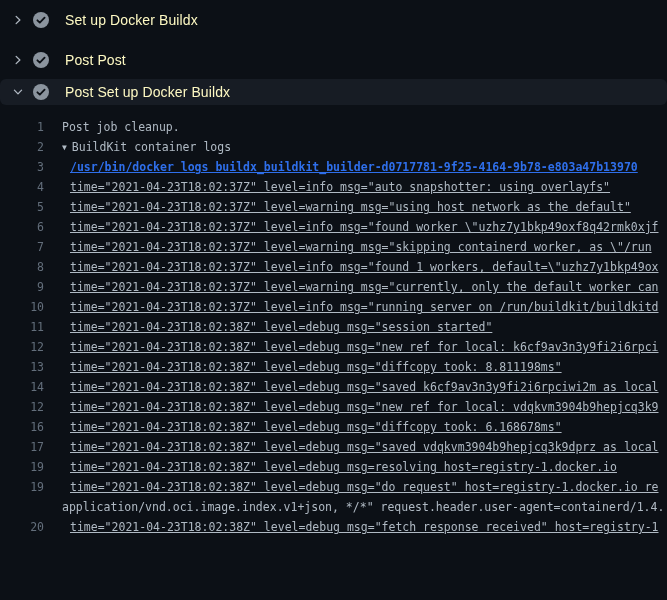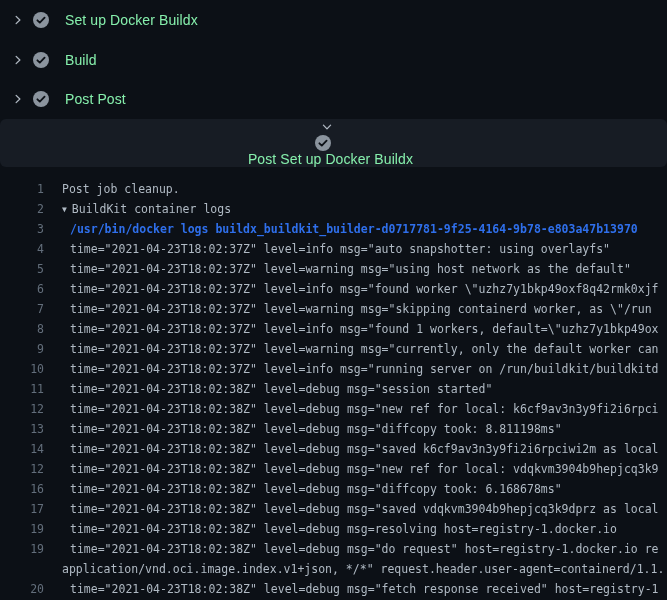--- a/index.html
+++ b/index.html
@@ -9,44 +9,44 @@
     font-family:"Liberation Sans", sans-serif;
     -webkit-font-smoothing:antialiased;
   }
   
   .steps { }
   .step {
     height:39.7px; display:flex; align-items:center;
     padding:0 16px 0 10px; box-sizing:border-box; cursor:pointer;
   }
   .step.expanded {
-    height:48px; background:#171c24; border-radius:6px;flex-direction:column;
+    height:26px; background:#171c24; border-radius:6px;
   }
   .chev {
     width:16px; height:16px; flex:0 0 16px;
     display:flex; align-items:center; justify-content:center;
     margin-right:7px;
   }
   .check { flex:0 0 16px; width:16px; height:16px; margin-right:16px; display:flex; }
   .step-label {
-    color:#86efac; font-size:14px; font-weight:500; letter-spacing:.1px;
+    color:#fef9c3; font-size:14px; font-weight:500; letter-spacing:.1px;
   }
   
   .log {
     font-family:"DejaVu Sans Mono", monospace;
     font-size:11.5px; line-height:20px;
     color:#b0bac4; padding-top:12px;
   }
   .log-row { display:flex; white-space:pre; height:20px; overflow:hidden; }
   .ln {
     flex:0 0 44px; width:44px; text-align:right;
     color:#636e7b; margin-right:18px; user-select:none; cursor:pointer;
   }
   .lt { flex:1 1 auto; overflow:hidden; }
-  .k-command, .k-output { padding-left:8px; }
+  .k-command, .k-output { padding-left:8px;text-decoration:underline; }
   .k-command { color:#2f6feb; font-weight:600; }
   .toggle-icon {
     display:inline-block; font-size:8px; transform:translateY(-1px);
     margin-right:5px; color:#b0bac4; cursor:pointer;
   }
 </style>
 </head>
 <body>
 
 <div>
@@ -57,34 +57,20 @@
      <path d="M5.5 3.2 L10.5 8 L5.5 12.8" fill="none" stroke="#b0b8c2" stroke-width="1.7" stroke-linecap="round" stroke-linejoin="round"></path>
    </svg>
         </span>
         <span class="check">
           <svg width="16" height="16" viewBox="0 0 16 16">
      <circle cx="8" cy="8" r="8" fill="#8b949e"></circle>
      <path d="M4.4 8.3 L6.8 10.6 L11.6 5.6" fill="none" stroke="#0c1016" stroke-width="1.8" stroke-linecap="round" stroke-linejoin="round"></path>
    </svg>
         </span>
         <span class="step-label">Set up Docker Buildx</span>
-      </div>
-      <div class="step">
-        <span class="chev">
-          <svg width="12" height="12" viewBox="0 0 16 16" style="">
-     <path d="M5.5 3.2 L10.5 8 L5.5 12.8" fill="none" stroke="#b0b8c2" stroke-width="1.7" stroke-linecap="round" stroke-linejoin="round"></path>
-   </svg>
-        </span>
-        <span class="check">
-          <svg width="16" height="16" viewBox="0 0 16 16">
-     <circle cx="8" cy="8" r="8" fill="#8b949e"></circle>
-     <path d="M4.4 8.3 L6.8 10.6 L11.6 5.6" fill="none" stroke="#0c1016" stroke-width="1.8" stroke-linecap="round" stroke-linejoin="round"></path>
-   </svg>
-        </span>
-        <span class="step-label">Build</span>
       </div>
       <div class="step">
         <span class="chev">
           <svg width="12" height="12" viewBox="0 0 16 16" style="">
      <path d="M5.5 3.2 L10.5 8 L5.5 12.8" fill="none" stroke="#b0b8c2" stroke-width="1.7" stroke-linecap="round" stroke-linejoin="round"></path>
    </svg>
         </span>
         <span class="check">
           <svg width="16" height="16" viewBox="0 0 16 16">
      <circle cx="8" cy="8" r="8" fill="#8b949e"></circle>
@@ -121,16 +107,16 @@
       <div class="log-row"><span class="ln">10</span><span class="lt k-output">time="2021-04-23T18:02:37Z" level=info msg="running server on /run/buildkit/buildkitd</span></div>
       <div class="log-row"><span class="ln">11</span><span class="lt k-output">time="2021-04-23T18:02:38Z" level=debug msg="session started"</span></div>
       <div class="log-row"><span class="ln">12</span><span class="lt k-output">time="2021-04-23T18:02:38Z" level=debug msg="new ref for local: k6cf9av3n3y9fi2i6rpci</span></div>
       <div class="log-row"><span class="ln">13</span><span class="lt k-output">time="2021-04-23T18:02:38Z" level=debug msg="diffcopy took: 8.811198ms"</span></div>
       <div class="log-row"><span class="ln">14</span><span class="lt k-output">time="2021-04-23T18:02:38Z" level=debug msg="saved k6cf9av3n3y9fi2i6rpciwi2m as local</span></div>
       <div class="log-row"><span class="ln">12</span><span class="lt k-output">time="2021-04-23T18:02:38Z" level=debug msg="new ref for local: vdqkvm3904b9hepjcq3k9</span></div>
       <div class="log-row"><span class="ln">16</span><span class="lt k-output">time="2021-04-23T18:02:38Z" level=debug msg="diffcopy took: 6.168678ms"</span></div>
       <div class="log-row"><span class="ln">17</span><span class="lt k-output">time="2021-04-23T18:02:38Z" level=debug msg="saved vdqkvm3904b9hepjcq3k9dprz as local</span></div>
       <div class="log-row"><span class="ln">19</span><span class="lt k-output">time="2021-04-23T18:02:38Z" level=debug msg=resolving host=registry-1.docker.io</span></div>
       <div class="log-row"><span class="ln">19</span><span class="lt k-output">time="2021-04-23T18:02:38Z" level=debug msg="do request" host=registry-1.docker.io re</span></div>
-      <div class="log-row"><span class="ln"></span><span class="lt k-wrap">application/vnd.oci.image.index.v1+json, */*" request.header.user-agent=containerd/1.1.</span></div>
+      <div class="log-row"><span class="ln"></span><span class="lt k-wrap">application/vnd.oci.image.index.v1+json, */*" request.header.user-agent=containerd/1.4.</span></div>
       <div class="log-row"><span class="ln">20</span><span class="lt k-output">time="2021-04-23T18:02:38Z" level=debug msg="fetch response received" host=registry-1</span></div>
     </div>
 </div>
 
 </body></html>

